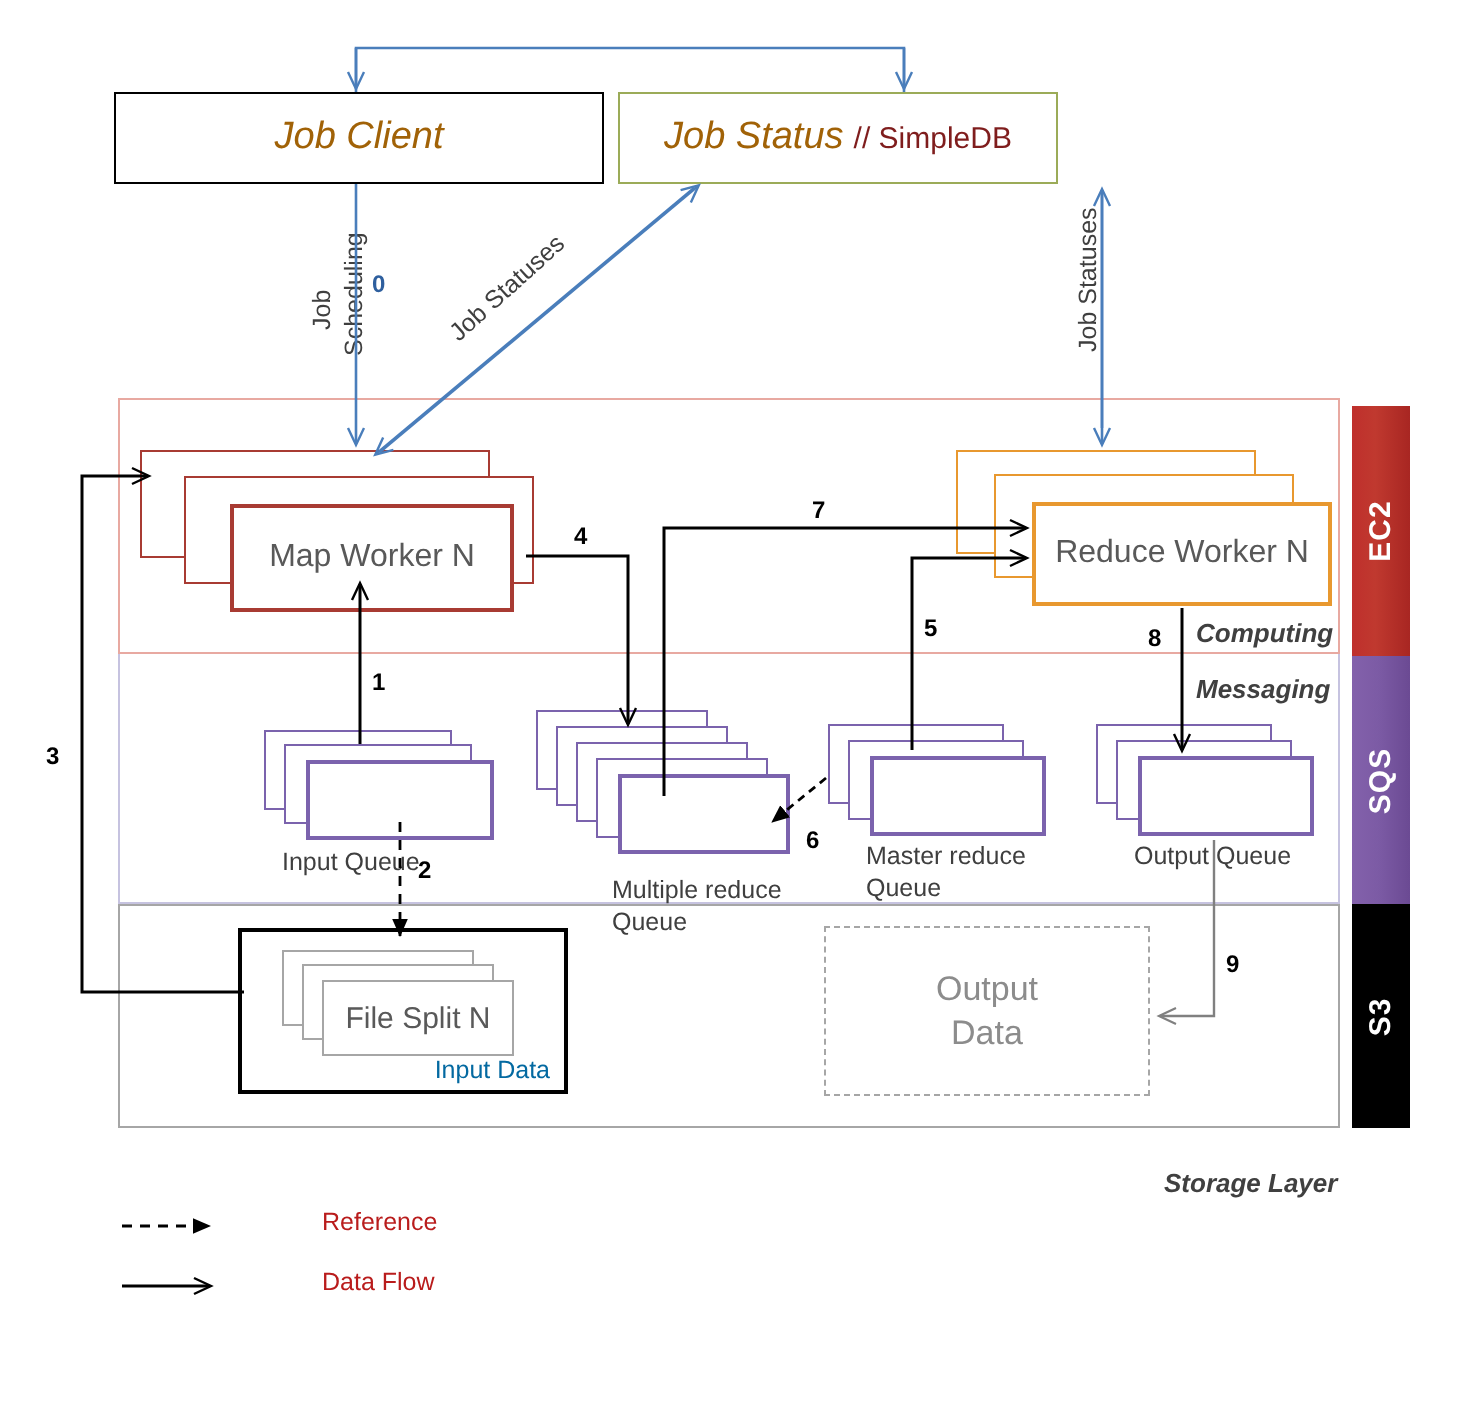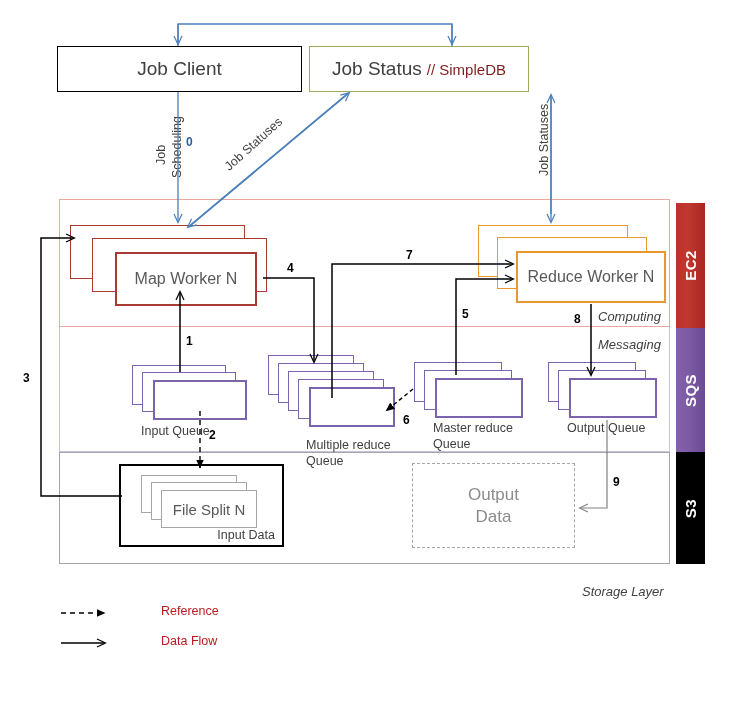--- a/index.html
+++ b/index.html
@@ -7,33 +7,33 @@
        font-family:"Liberation Sans","DejaVu Sans",sans-serif;
        color:#595959;overflow:hidden;}
   svg.layer{position:absolute;left:0;top:0;width:738px;height:704px;overflow:visible;}
   #svg-arrows{z-index:5;pointer-events:none;}
 
   
   .topbox{position:absolute;display:flex;align-items:center;justify-content:center;
           background:#fff;box-sizing:border-box;}
   #job-client{left:57px;top:46px;width:245px;height:46px;border:1.4px solid #000000;}
   #job-status{left:309px;top:46px;width:220px;height:46px;border:1.4px solid #9bab58;}
-  .topbox .t-main{font-size:19px;color:#404040;}
+  .topbox .t-main{font-size:19px;color:#a16207;font-style:italic;}
   .topbox .t-sub{font-size:15px;color:#7f1d1d;margin-left:5px;}
 
   
   #band-outer{position:absolute;left:59px;top:199px;width:611px;height:365px;
               border:1px solid #a6a6a6;box-sizing:border-box;background:#fff;}
   #band-computing{position:absolute;left:59px;top:199px;width:611px;height:128px;
               border:1px solid #e8a9a1;box-sizing:border-box;}
   #band-messaging{position:absolute;left:59px;top:327px;width:611px;height:125px;
               border:1px solid #c6c3e0;border-top:none;box-sizing:border-box;}
   #band-storage{position:absolute;left:59px;top:452px;width:611px;height:112px;
               border:1px solid #a6a6a6;box-sizing:border-box;}
-  .band-label{position:absolute;font-style:italic;font-size:13px;color:#404040;}
+  .band-label{position:absolute;font-style:italic;font-size:13px;color:#404040;font-weight:bold;}
 
   
   .svcbar{position:absolute;width:29px;display:flex;align-items:center;
           justify-content:center;}
   .svcbar span{transform:rotate(-90deg);color:#ffffff;font-weight:bold;
                font-size:15px;letter-spacing:0.5px;white-space:nowrap;}
   #svc-ec2{left:676px;top:203px;height:125px;
       background:linear-gradient(90deg,#bf2f2c 0%,#c0392f 40%,#a82622 100%);}
   #svc-sqs{left:676px;top:328px;height:124px;
       background:linear-gradient(90deg,#8361ab 0%,#7c5ba5 45%,#6b4a93 100%);}
@@ -89,21 +89,21 @@
 
   
   #input-data{position:absolute;left:119px;top:464px;width:165px;height:83px;
               border:2.6px solid #000000;box-sizing:border-box;background:#fff;padding-left:28px;}
   #input-data .fs{position:absolute;box-sizing:border-box;border:1px solid #a6a6a6;
                   background:#fff;}
   #input-data .f1{left:20px;top:9px;width:96px;height:38px;}
   #input-data .f2{left:30px;top:16px;width:96px;height:38px;}
   #input-data .f3{left:40px;top:24px;width:96px;height:38px;
         display:flex;align-items:center;justify-content:center;font-size:15px;color:#595959;}
-  #input-data .cap{position:absolute;right:7px;bottom:3px;font-size:12.5px;color:#404040;}
+  #input-data .cap{position:absolute;right:7px;bottom:3px;font-size:12.5px;color:#0369a1;}
 
   #output-data{position:absolute;left:412px;top:463px;width:163px;height:85px;
                border:1.3px dashed #a6a6a6;box-sizing:border-box;background:#fff;
                display:flex;align-items:center;justify-content:center;text-align:center;
                font-size:17px;color:#8c8c8c;line-height:22px;}
 
   
   .rot{position:absolute;white-space:nowrap;transform-origin:0 0;}
   .numlab{position:absolute;font-size:12px;font-weight:bold;color:#000000;}
   .bluenum{position:absolute;font-size:12px;font-weight:bold;color:#2e5f9e;}

